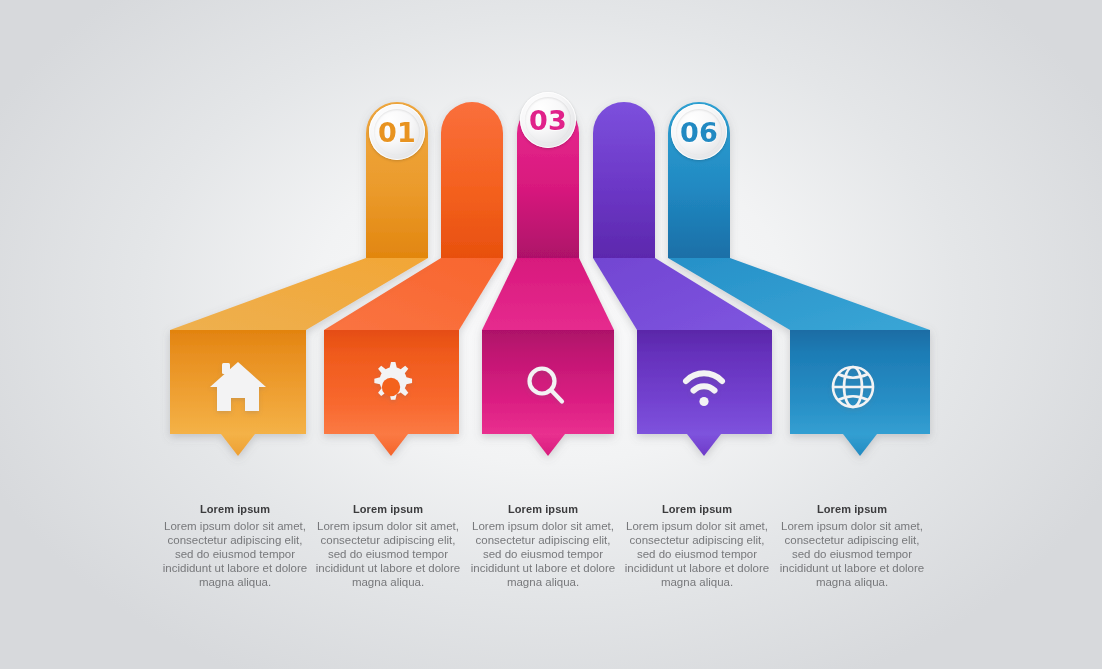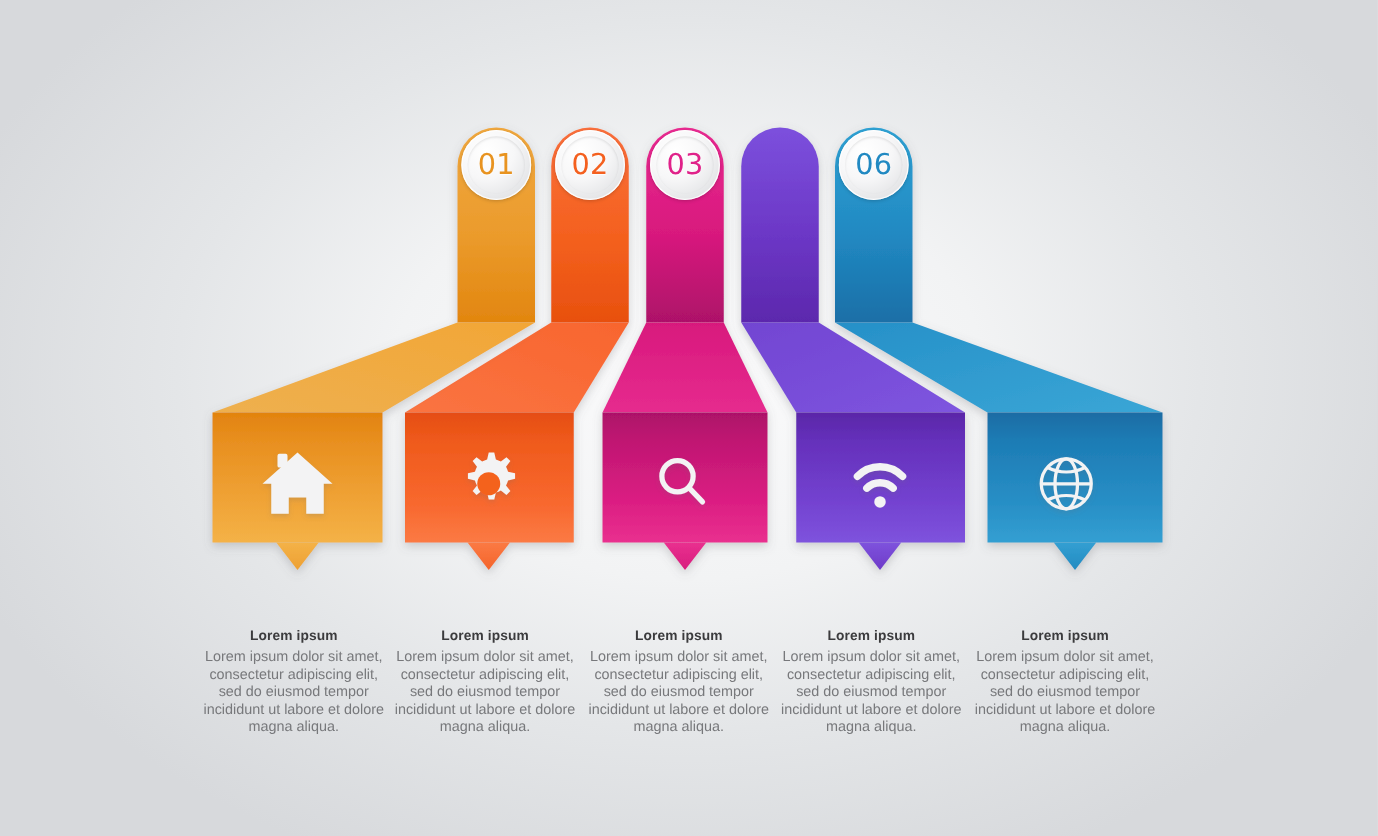--- a/index.html
+++ b/index.html
@@ -27,21 +27,21 @@
     box-shadow:0 1px 3px rgba(0,0,0,.18), inset 0 0 0 1px rgba(255,255,255,.85);
     display:flex;align-items:center;justify-content:center;
   }
   .badge::after{
     content:"";position:absolute;left:5px;top:5px;right:5px;bottom:5px;
     border-radius:50%;
     box-shadow:inset 0 1px 2px rgba(0,0,0,.10);
   }
   .badge span{
     position:relative;z-index:2;
-    font-size:23px;font-weight:normal;letter-spacing:.2px;
+    font-size:27px;font-weight:bold;letter-spacing:.2px;
     font-family:"DejaVu Sans", sans-serif;
     text-shadow:0 1px 0 rgba(255,255,255,.7);
   }
 
   
   .caption{
     position:absolute;width:150px;text-align:center;
   }
   .caption .c-title{
     font-size:11px;font-weight:bold;color:#3b3b3d;margin-bottom:4px;
@@ -228,24 +228,21 @@
       <ellipse cx="853" cy="387" rx="9" ry="20"></ellipse>
       <line x1="833" y1="387" x2="873" y2="387"></line>
       <path d="M838,374 a34,34 0 0 0 30,0"></path>
       <path d="M838,400 a34,34 0 0 1 30,0"></path>
     </g>
   </svg>
 
   <div class="badge" style="left:369px;top:104px;">
     <span style="color:#e89320;">01</span>
   </div>
-  <div class="badge" style="left:444px;top:104px;">
-    <span style="color:#f4601f;">02</span>
-  </div>
-  <div class="badge" style="left:520px;top:104px;">
+  <div class="badge" style="left:520px;top:92px;">
     <span style="color:#e0228a;">03</span>
   </div>
   <div class="badge" style="left:671px;top:104px;">
     <span style="color:#2189c2;">06</span>
   </div>
 
   <div class="caption" style="left:160px;top:503px;">
     <div class="c-title">Lorem ipsum</div>
     <div class="c-body">Lorem ipsum dolor sit amet, consectetur adipiscing elit, sed do eiusmod tempor incididunt ut labore et dolore magna aliqua.</div>
   </div>

